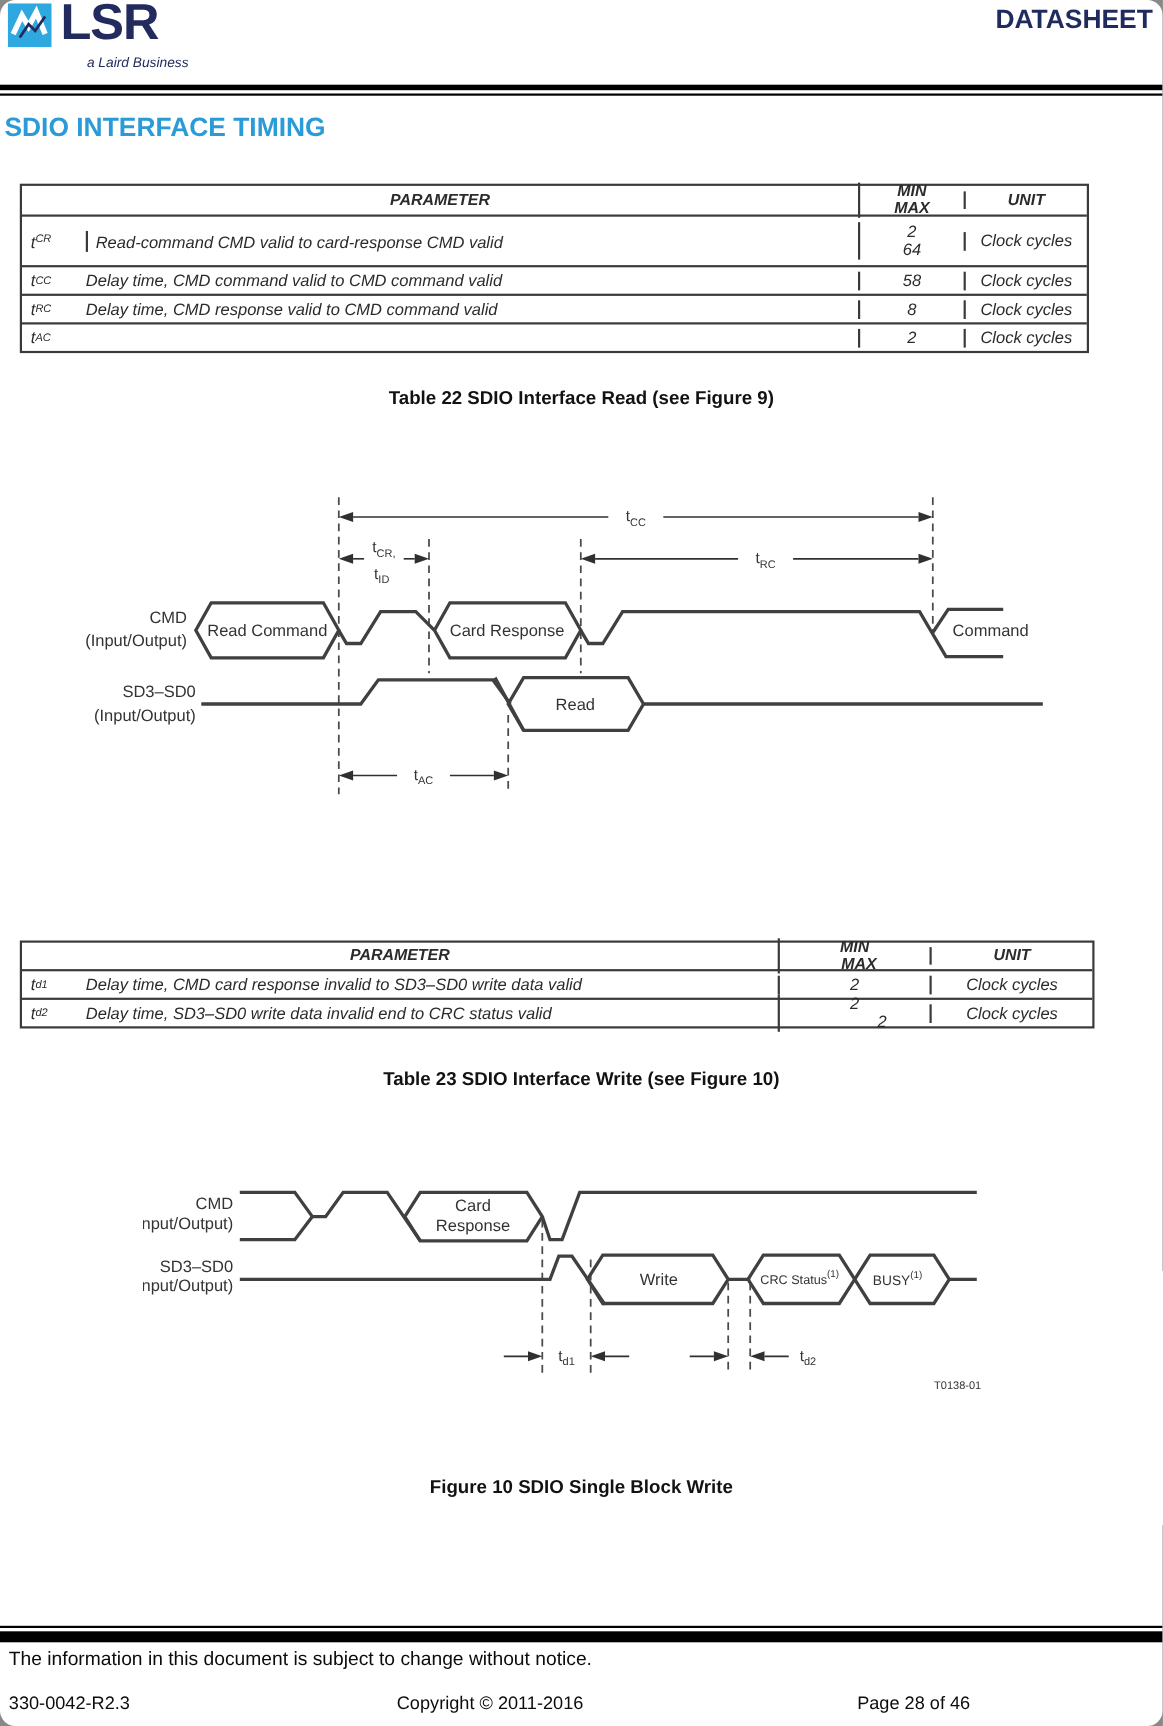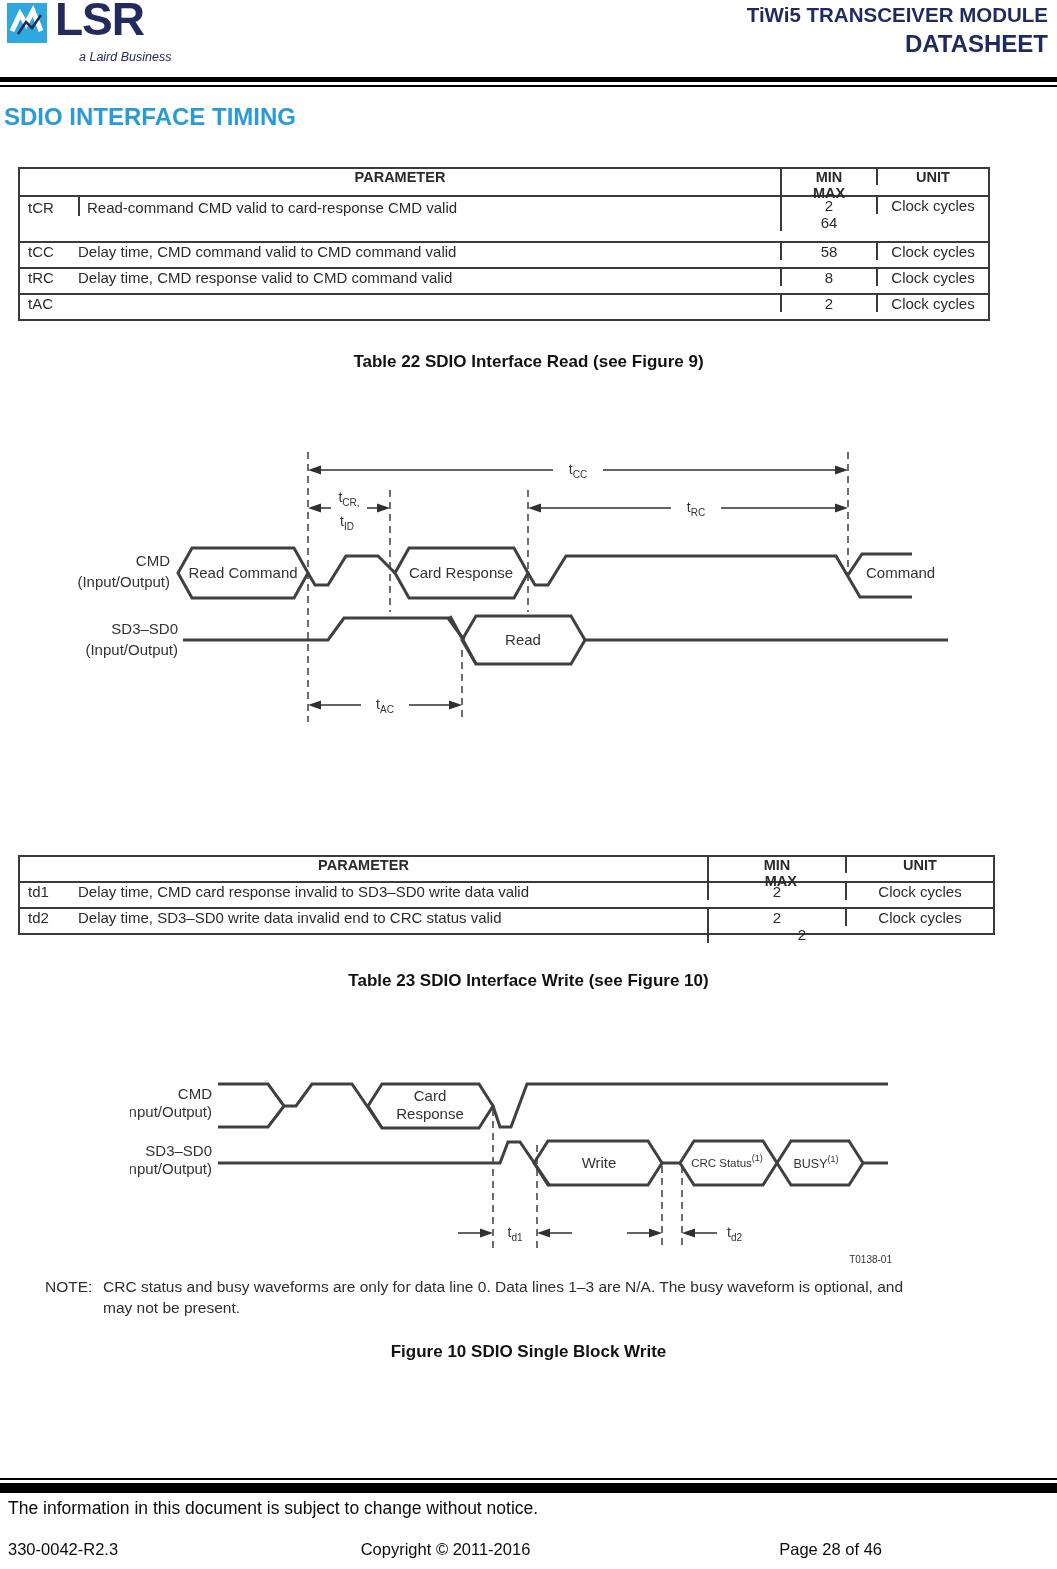--- a/index.html
+++ b/index.html
@@ -1,43 +1,43 @@
 <!DOCTYPE html>
 <html><head>
 <meta charset="utf-8">
 <style>
   html,body{margin:0;padding:0;background:#888;}
   .page{position:relative;width:1057px;height:1569px;background:#ffffff;
-        font-family:"Liberation Sans",sans-serif;overflow:hidden;margin:0 auto;}
+        font-family:"Liberation Sans",sans-serif;overflow:hidden;margin:0 auto;border-radius:14px;}
   .abs{position:absolute;}
 
   
   .logo-box{left:7px;top:2px;width:300px;height:70px;}
   .logo-square{position:absolute;left:0;top:1px;}
   .logo-lsr{position:absolute;left:48px;top:-10px;font-size:46px;font-weight:bold;
             color:#232a5e;letter-spacing:-1px;}
   .logo-tag{position:absolute;left:72px;top:48px;font-size:12.5px;font-style:italic;
             color:#232a5e;}
   .head-title{right:9px;top:2px;text-align:right;color:#1f2a5e;line-height:1.25;}
   .head-title .l1{font-size:20.5px;font-weight:bold;}
   .head-title .l2{font-size:24px;font-weight:bold;margin-top:1px;}
   .rule{left:0;width:1057px;background:#000;}
   .rule-a{top:77px;height:5px;}
   .rule-b{top:85px;height:2px;}
 
   .section-title{left:4px;top:103px;font-size:24px;font-weight:bold;color:#2b9bd7;}
 
   
   .dtable{border:2px solid #3a3a3a;font-size:15px;color:#2b2b2b;background:#fff;}
-  .trow{display:flex;border-top:2px solid #3a3a3a;align-items:flex-start;}
+  .trow{display:flex;border-top:2px solid #3a3a3a;align-items:center;font-style:italic;}
   .trow.first{border-top:none;}
   .cell{display:flex;align-items:center;}
   .bl{border-left:2px solid #3a3a3a;flex-direction:column;}
   .hdr{font-weight:bold;font-size:14.5px;justify-content:center;}
-  sub{font-size:15px;}
+  sub{font-size:10px;}
   .sym{width:50px;padding-left:8px;flex:none;display:flex;align-items:center;}
   .desc{flex:1;padding-right:8px;display:flex;align-items:center;}
   .mm{display:flex;padding:0;}
   .half{width:50%;display:flex;align-items:center;justify-content:center;}
   .half.ra{justify-content:flex-end;padding-right:5px;box-sizing:border-box;}
   .unitc{justify-content:center;}
 
   .t22{left:18px;top:167px;width:968px;}
   .t22 .c-param{width:760px;flex:none;}
   .t22 .c-mm{width:94px;flex:none;}
@@ -93,21 +93,20 @@
   <div class="abs logo-box">
     <svg class="logo-square" width="40" height="40">
       <rect x="0" y="0" width="40" height="40" fill="#2fa7df"></rect>
       <path d="M5,28 L13,11 L19,21 L26,8 L34,28" stroke="#ffffff" stroke-width="5" fill="none"></path>
       <path d="M11,31 L19,19 L25,25 L34,12" stroke="#232a5e" stroke-width="2.5" fill="none"></path>
     </svg>
     <div class="logo-lsr">LSR</div>
     <div class="logo-tag">a Laird Business</div>
   </div>
   <div class="abs head-title">
-    <div class="l1">TiWi5 TRANSCEIVER MODULE</div>
     <div class="l2">DATASHEET</div>
   </div>
   <div class="abs rule rule-a"></div>
   <div class="abs rule rule-b"></div>
 
   <div class="abs section-title">SDIO INTERFACE TIMING</div>
 
   <div class="abs dtable t22">
     <div class="trow first r-h">
       <div class="cell c-param hdr">PARAMETER</div>
@@ -317,24 +316,20 @@
 
     <line class="arr" x1="497" y1="180" x2="519" y2="180"></line>
     <polygon class="ah" points="532,180 519,175.5 519,184.5"></polygon>
     <polygon class="ah" points="552,180 565,175.5 565,184.5"></polygon>
     <line class="arr" x1="565" y1="180" x2="587" y2="180"></line>
     <text class="lbltim" x="597" y="184" text-anchor="start"><tspan>t</tspan><tspan class="ss" dy="4">d2</tspan></text>
 
     <text x="762" y="210" text-anchor="end" font-size="10" fill="#4a4a4a">T0138-01</text>
   </svg>
 
-  <div class="abs note">
-    <span class="note-label">NOTE:</span>
-    <span class="note-text">CRC status and busy waveforms are only for data line 0. Data lines 1–3 are N/A. The busy waveform is optional, and may not be present.</span>
-  </div>
 
   <div class="abs caption" style="top:1342px;">Figure 10 SDIO Single Block Write</div>
 
   <div class="abs f-thin"></div>
   <div class="abs f-thick"></div>
   <div class="abs f-notice">The information in this document is subject to change without notice.</div>
   <div class="abs f-row">
     <span class="f-left">330-0042-R2.3</span>
     <div class="f-center">Copyright © 2011-2016</div>
     <span class="f-right">Page 28 of 46</span>

